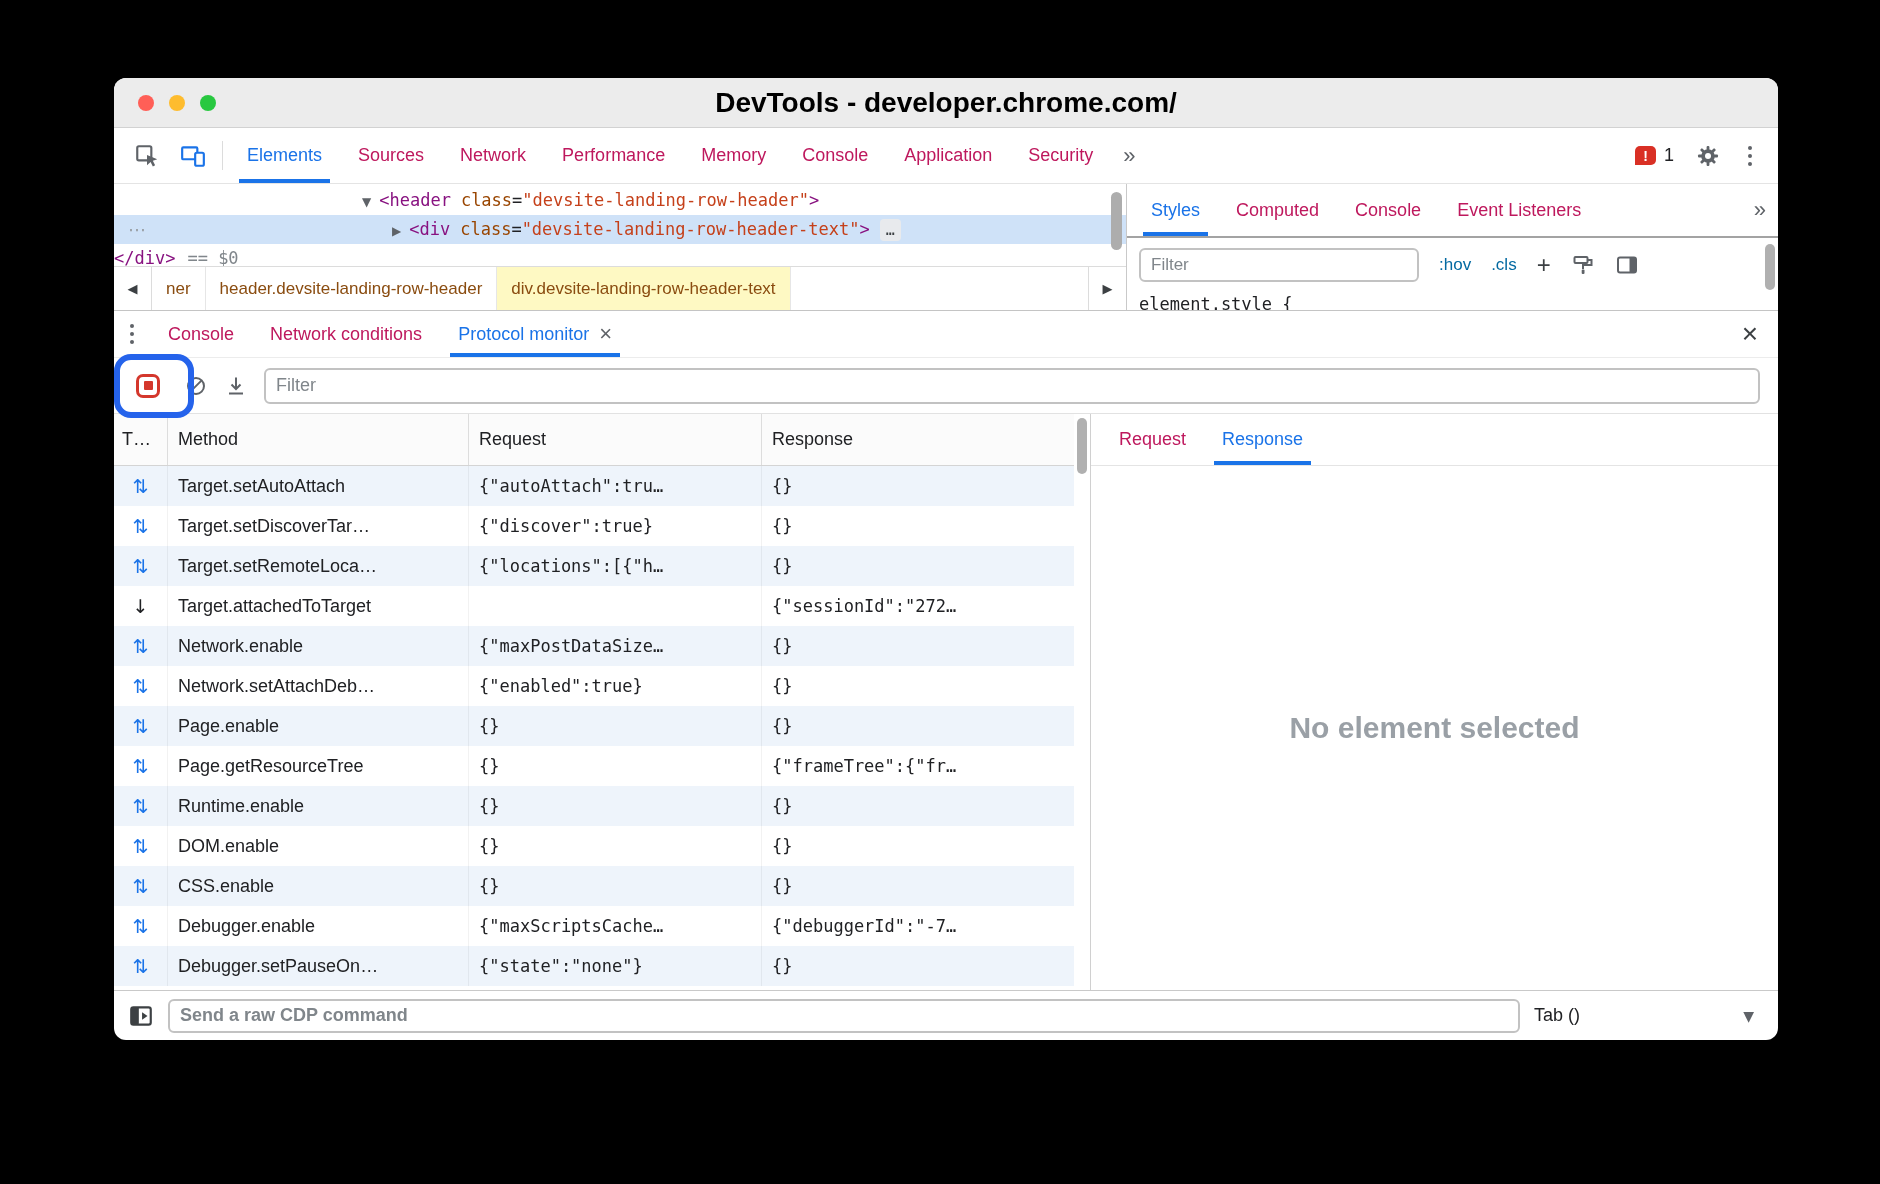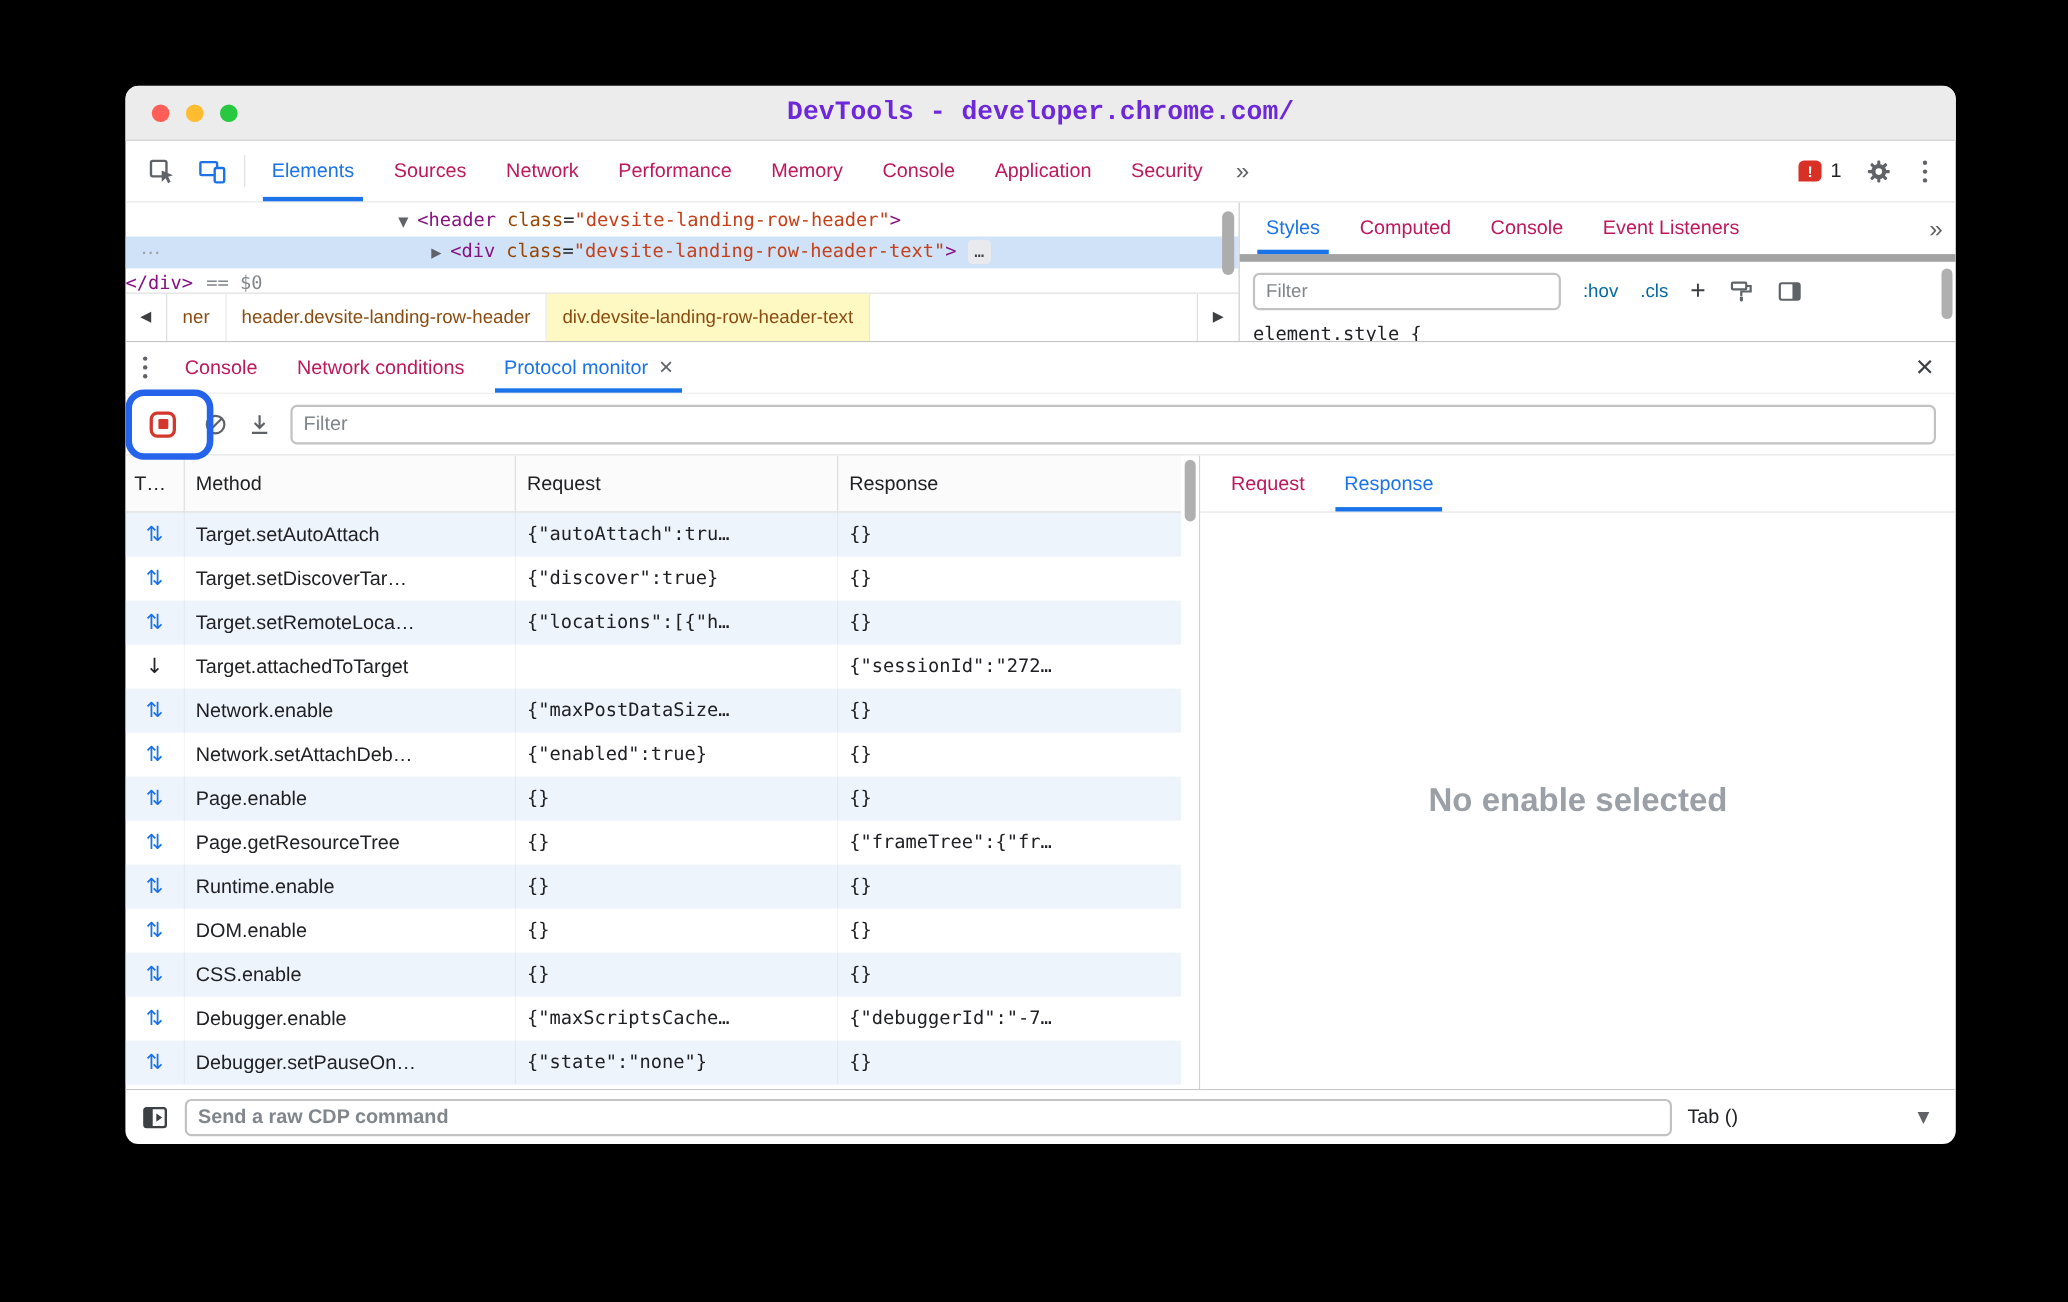--- a/index.html
+++ b/index.html
@@ -4,21 +4,21 @@
 <style>
   * { box-sizing: border-box; margin: 0; padding: 0; }
   html, body { width: 1880px; height: 1184px; background: #000; font-family: "Liberation Sans", "DejaVu Sans", sans-serif; color: #202124; }
   .window { position: absolute; left: 114px; top: 78px; width: 1664px; height: 962px; background: #fff; border-radius: 12px; overflow: hidden; display: flex; flex-direction: column; }
 
   
   .titlebar { flex: 0 0 50px; background: #ececec; border-bottom: 1px solid #d2d2d2; position: relative; display: flex; align-items: center; justify-content: center; }
   .traffic { position: absolute; left: 24px; top: 17px; display: flex; gap: 15px; }
   .light { width: 16px; height: 16px; border-radius: 50%; }
   .light.red { background: #ff5f57; } .light.yellow { background: #febc2e; } .light.green { background: #28c840; }
-  .title { font-size: 24px; font-weight: bold; color: #6d28d9; font-family: Liberation Mono, monospace; }
+  .title { font-size: 28px; font-weight: bold; color: #000000; }
 
   
   .main-tabbar { flex: 0 0 56px; display: flex; align-items: stretch; border-bottom: 1px solid #e4e4e4; padding-left: 10px; }
   .icon-btn { display: flex; align-items: center; justify-content: center; width: 46px; }
   .vdiv { width: 1px; background: #dcdcdc; margin: 13px 6px; }
   .tab { display: flex; align-items: center; padding: 0 18px; font-size: 18px; color: #be185d; position: relative; white-space: nowrap; }
   .tab.selected { color: #1a73e8; }
   .tab.selected::after { content: ""; position: absolute; left: 10px; right: 10px; bottom: 0; height: 4px; background: #1a73e8; }
   .chevron { font-size: 22px; color: #5f6368; display: flex; align-items: center; padding: 0 12px; }
   .tabbar-right { margin-left: auto; display: flex; align-items: center; gap: 22px; padding-right: 20px; }
@@ -44,21 +44,21 @@
   .more-badge { display: inline-block; background: #e8eaed; color: #3c4043; border-radius: 4px; padding: 0 6px; margin-left: 10px; line-height: 22px; font-size: 15px; }
   .elem-scroll-thumb { position: absolute; right: 4px; top: 8px; width: 11px; height: 58px; background: #adadad; border-radius: 6px; }
 
   .breadcrumbs { height: 44px; border-top: 1px solid #dcdcdc; display: flex; align-items: stretch; font-size: 17px; }
   .crumb-nav { width: 38px; border-right: 1px solid #dcdcdc; display: flex; align-items: center; justify-content: center; color: #3c4043; font-size: 13px; font-family: "DejaVu Sans", sans-serif; }
   .crumb-nav.right { border-right: none; border-left: 1px solid #dcdcdc; margin-left: auto; }
   .crumb { display: flex; align-items: center; padding: 0 14px; color: #8a4c10; border-right: 1px solid #e6e6e6; white-space: nowrap; }
   .crumb.selected { background: #fef9c3; }
 
   .styles-pane { flex: 1; border-left: 1px solid #c9c9c9; display: flex; flex-direction: column; position: relative; }
-  .styles-tabs { flex: 0 0 54px; display: flex; align-items: stretch; border-bottom: 7px solid #a3a3a3; padding-left: 6px; }
+  .styles-tabs { flex: 0 0 54px; display: flex; align-items: stretch; border-bottom: 2px solid #a3a3a3; padding-left: 6px; }
   .styles-toolbar { flex: 0 0 54px; display: flex; align-items: center; padding: 0 12px; gap: 20px; }
   .filter-input { height: 34px; border: 2px solid #c2c2c2; border-radius: 6px; padding: 0 10px; font-size: 17px; font-family: "Liberation Sans", sans-serif; color: #202124; outline: none; }
   .filter-input::placeholder { color: #80868b; }
   .styles-filter { width: 280px; }
   .txt-btn { font-size: 17px; color: #0369a1; white-space: nowrap; }
   .plus-btn { font-size: 24px; color: #3c4043; line-height: 1; }
   .styles-clipped { height: 18px; overflow: hidden; padding: 2px 0 0 12px; font-family: "DejaVu Sans Mono", monospace; font-size: 17px; color: #202124; }
   .styles-scroll-thumb { position: absolute; right: 3px; top: 60px; width: 10px; height: 46px; background: #b0b0b0; border-radius: 5px; }
 
   
@@ -355,21 +355,21 @@
     </div>
     <div class="pm-scroll-strip">
       <span class="table-scroll-thumb"></span>
     </div>
     <div class="pm-viewer">
       <div class="viewer-tabs">
         <span class="tab">Request</span>
         <span class="tab selected">Response</span>
       </div>
       <div class="viewer-body">
-        <span class="empty-msg">No enable selected</span>
+        <span class="empty-msg">No element selected</span>
       </div>
     </div>
   </div>
 
   <div class="command-bar">
     <span>
       <svg width="26" height="26" viewBox="0 0 24 24">
         <rect x="3" y="4" width="18" height="16" rx="2" fill="none" stroke="#3c4043" stroke-width="2"></rect>
         <rect x="3" y="4" width="7" height="16" rx="1" fill="#3c4043"></rect>
         <polygon points="13,8.5 18,12 13,15.5" fill="#3c4043"></polygon>

